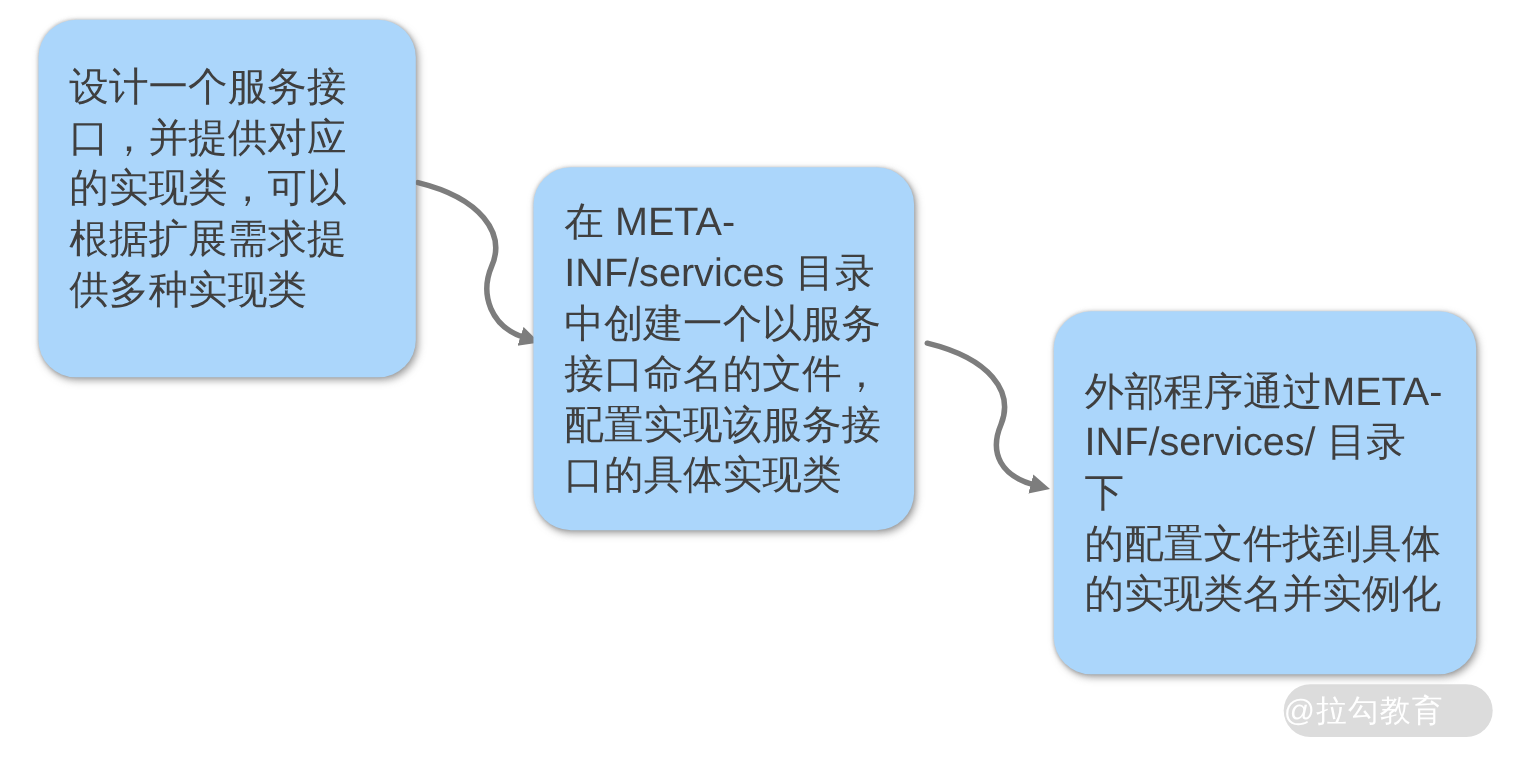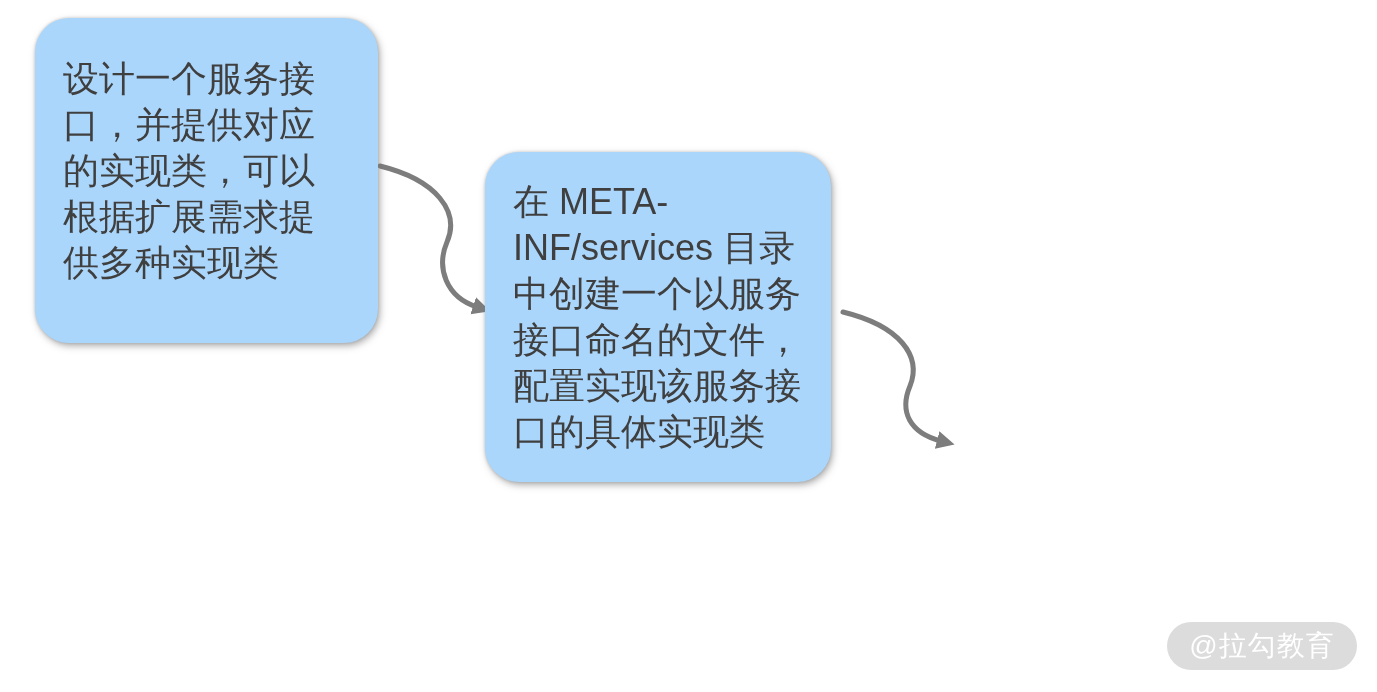--- a/index.html
+++ b/index.html
@@ -63,21 +63,20 @@
     position: absolute;
     left: 1167px;
     top: 622px;
     width: 190px;
     height: 48px;
     border-radius: 24px;
     background: var(--watermark-bg);
     opacity: 0.85;
     display: flex;
     align-items: center;
-    justify-content: center;
   }
   .watermark-label {
     font-size: 28px;
     color: var(--watermark-text-color);
     letter-spacing: 1px;
   }
 </style>
 </head>
 <body>
 
@@ -103,18 +102,24 @@
 
   <div class="box box2">
     <div class="box-text">在 META-
 INF/services 目录
 中创建一个以服务
 接口命名的文件，
 配置实现该服务接
 口的具体实现类</div>
   </div>
 
+  <div class="box box3">
+    <div class="box-text">外部程序通过META-
+INF/services/ 目录下
+的配置文件找到具体
+的实现类名并实例化</div>
+  </div>
 
   <div class="watermark">
     <span class="watermark-label">@拉勾教育</span>
   </div>
 
 </div>
 
 </body></html>

